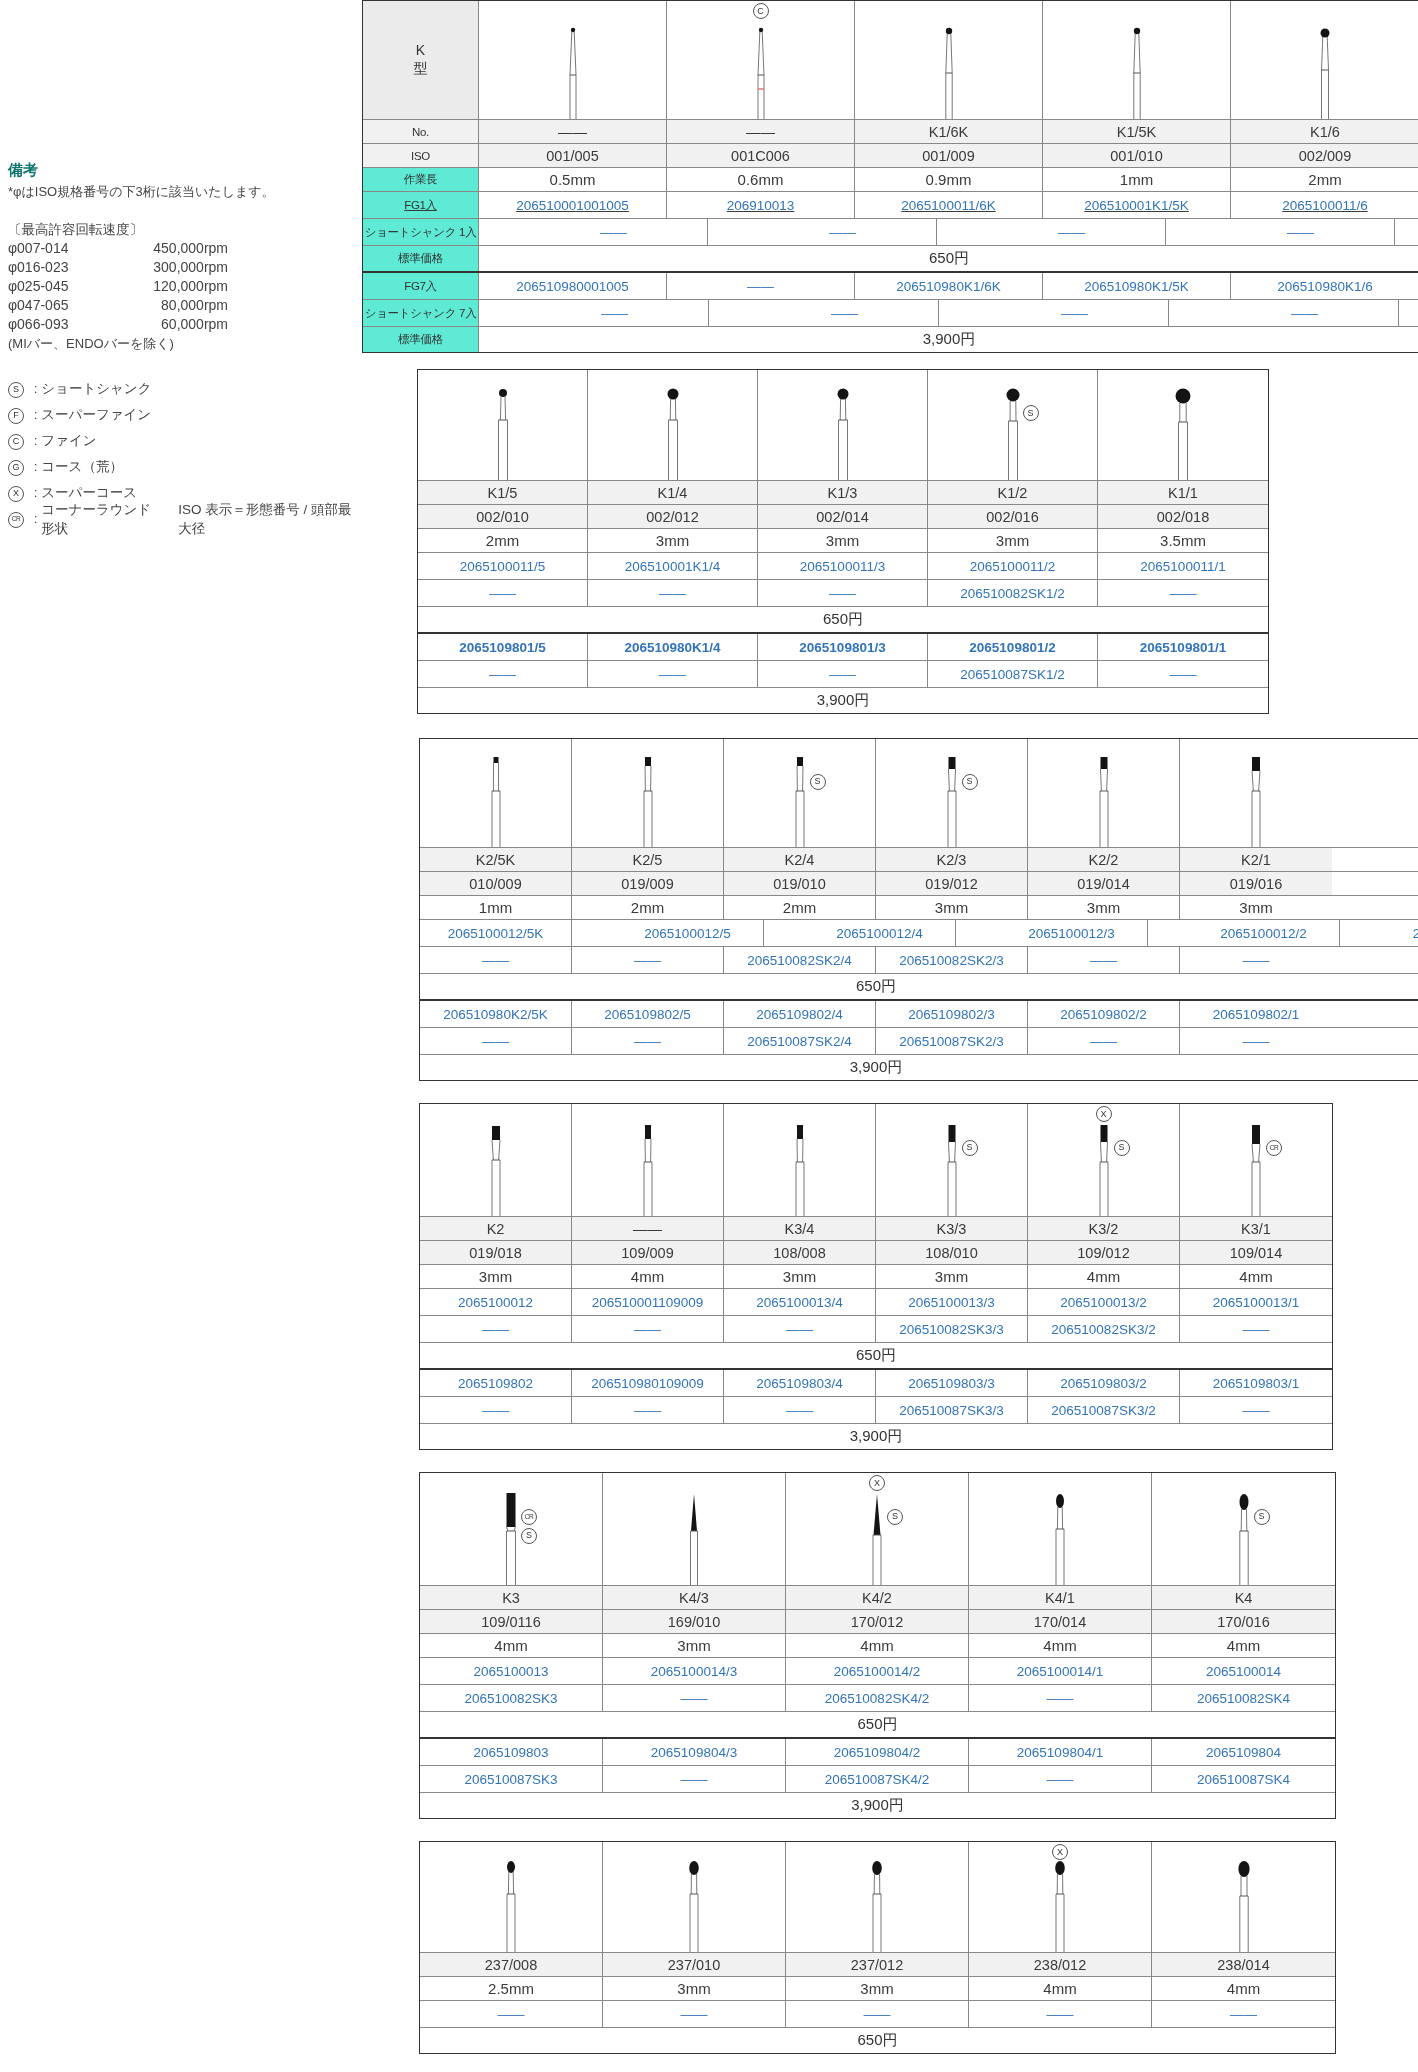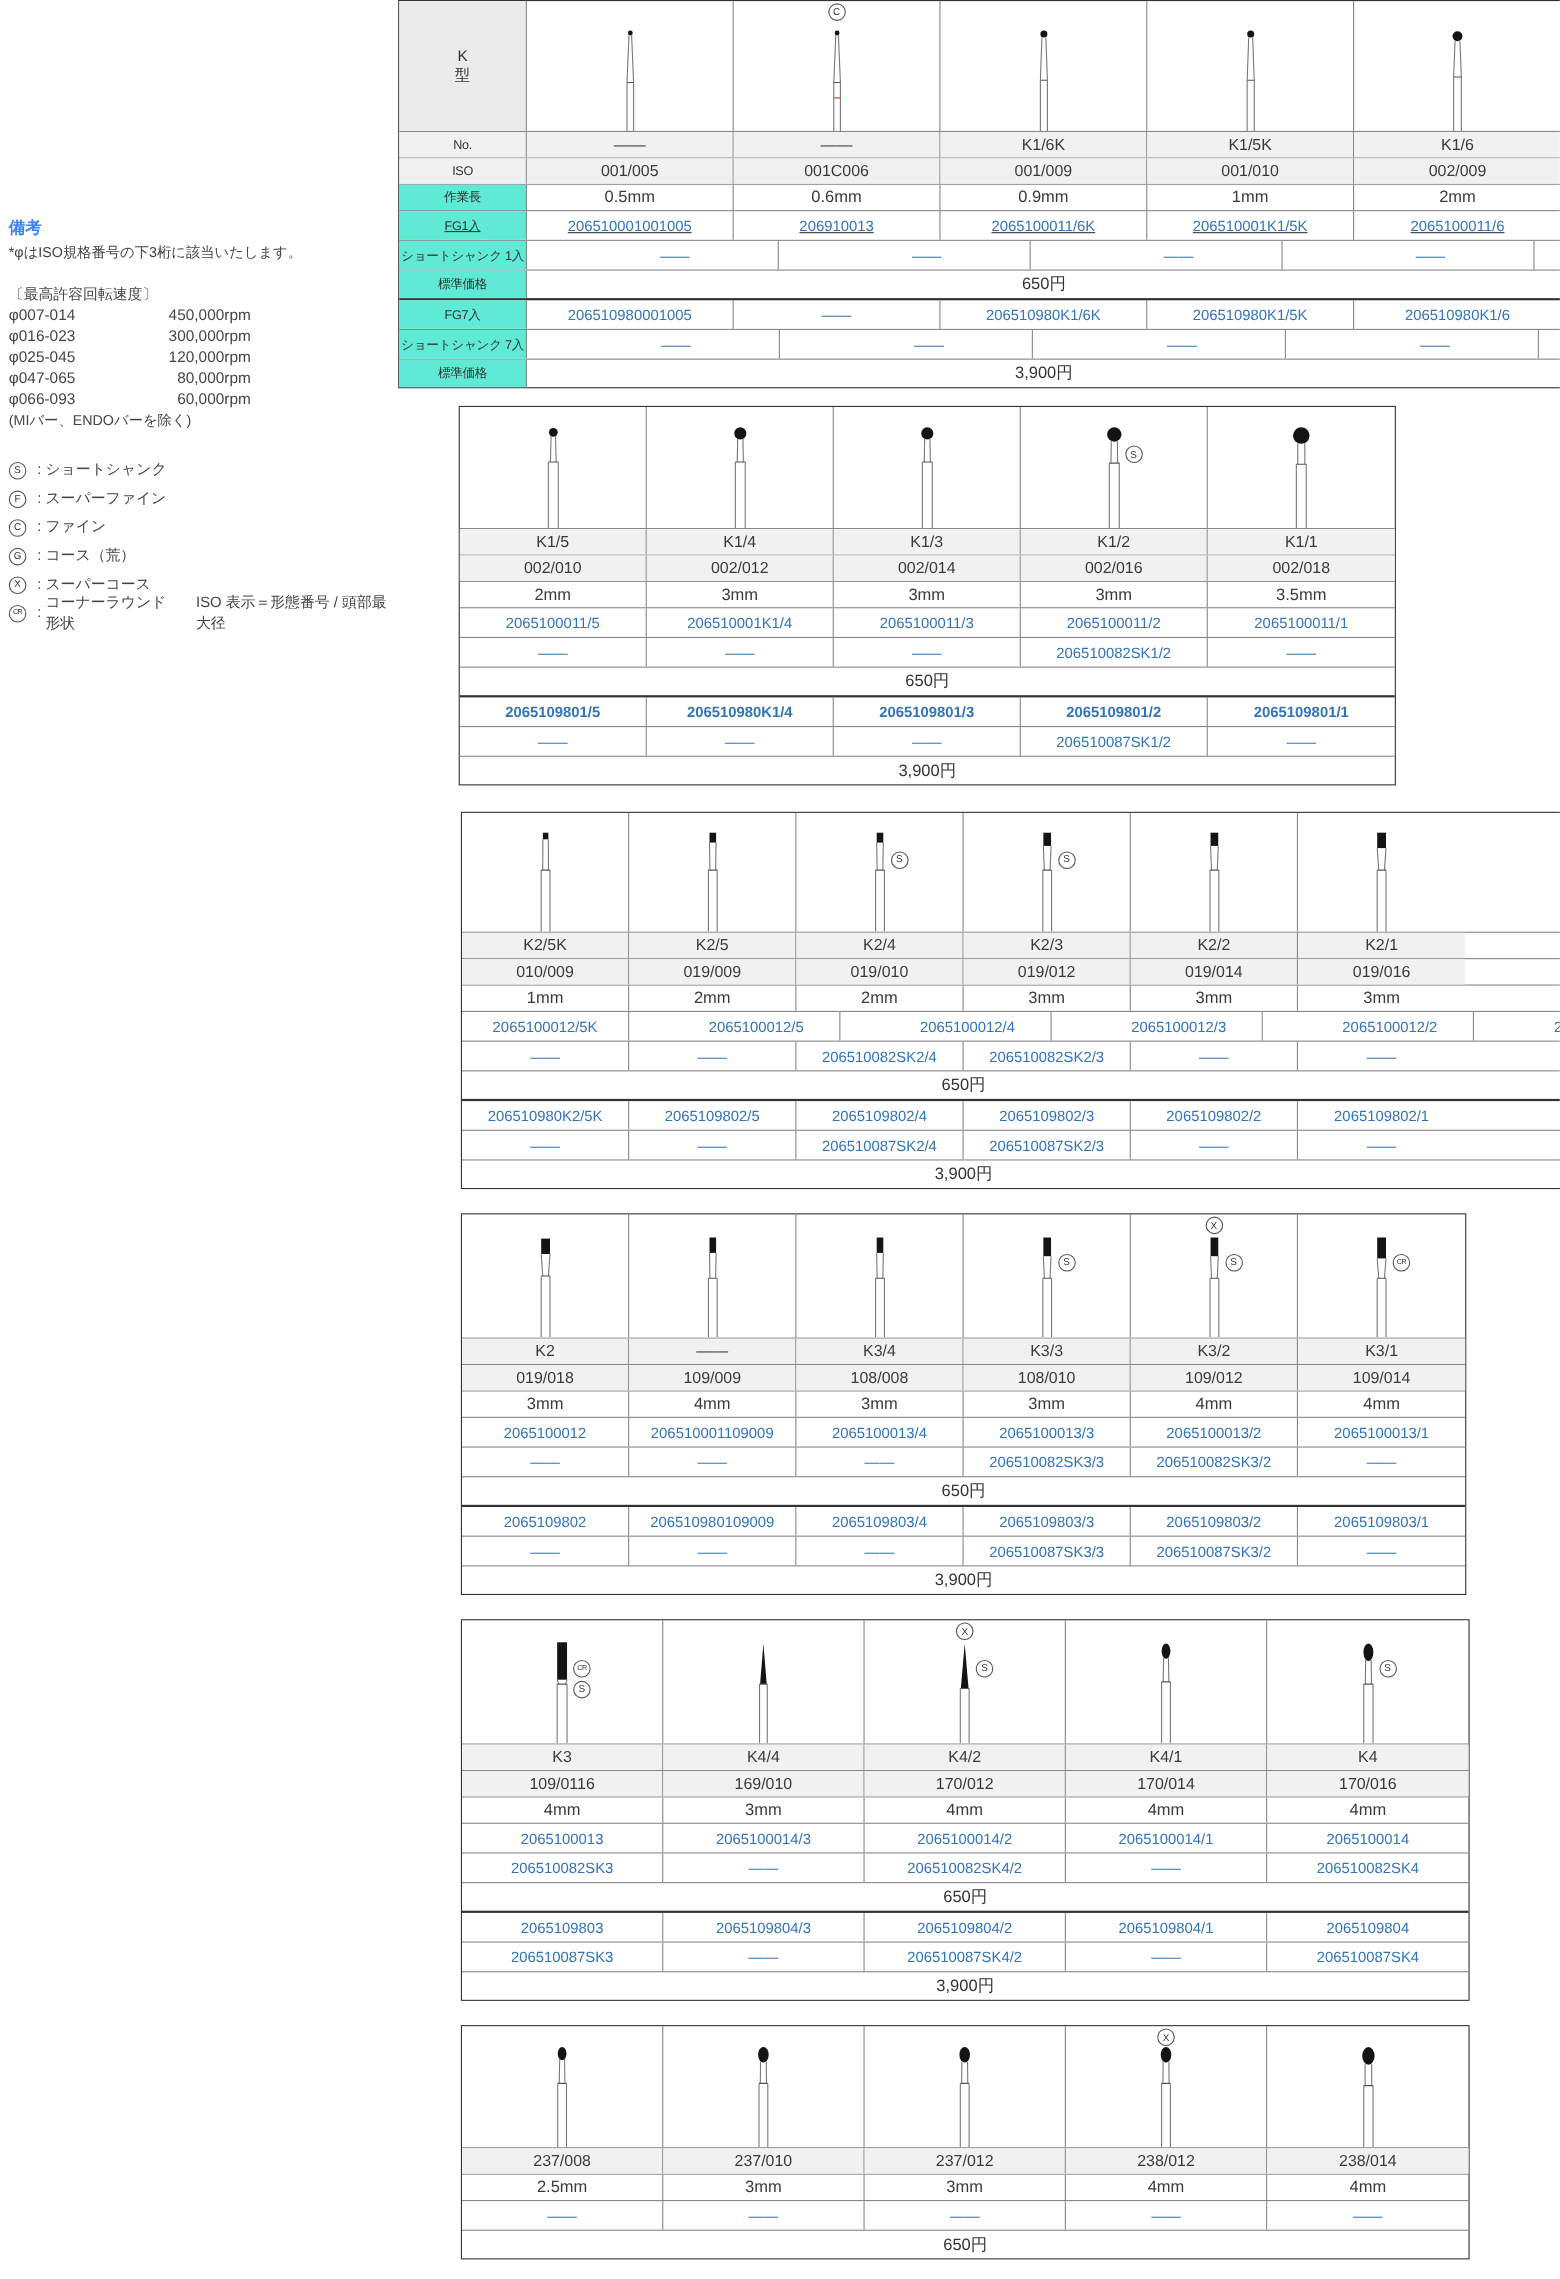--- a/index.html
+++ b/index.html
@@ -3,21 +3,21 @@
 <meta charset="utf-8">
 <style>
   html,body{margin:0;padding:0;}
   body{
     width:1418px;height:2072px;position:relative;background:#ffffff;
     font-family:"Liberation Sans","DejaVu Sans",sans-serif;color:#3a3a3a;
     overflow:hidden;
   }
   
   #notes{position:absolute;left:8px;top:160px;width:350px;font-size:13px;line-height:1.35;}
-  .notes-title{font-weight:bold;font-size:15px;color:#3b82f6;margin-top:38px;}
+  .notes-title{font-weight:bold;font-size:15px;color:#0f766e;}
   .notes-remark{margin-top:3px;font-size:13px;color:#444;}
   .speed-title{margin-top:20px;font-size:13.5px;color:#444;}
   .speed-row{display:grid;grid-template-columns:105px 115px;font-size:14px;color:#444;line-height:19px;}
   .speed-rpm{text-align:right;}
   .speed-note{font-size:13px;color:#444;margin-top:1px;}
   #legend{margin-top:24px;}
   .legend-row{display:flex;align-items:center;height:26px;font-size:13.5px;color:#444;}
   .legend-row .mark{margin-right:6px;}
   .legend-suffix{margin-left:14px;}
   
@@ -663,21 +663,21 @@
               <path d="M17.8 42H26.2" stroke="#555" stroke-width="1" fill="none"></path>
             </svg>
           </span>
           <span class="marks-side">
             <span class="mark">S</span>
           </span>
         </div>
       </div>
       <div class="trow row-no" style="grid-template-columns: repeat(5, 183px);">
         <div class="cell">K3</div>
-        <div class="cell">K4/4</div>
+        <div class="cell">K4/3</div>
         <div class="cell">K4/2</div>
         <div class="cell">K4/1</div>
         <div class="cell">K4</div>
       </div>
       <div class="trow row-iso" style="grid-template-columns: repeat(5, 183px);">
         <div class="cell">109/0116</div>
         <div class="cell">169/010</div>
         <div class="cell">170/012</div>
         <div class="cell">170/014</div>
         <div class="cell">170/016</div>

